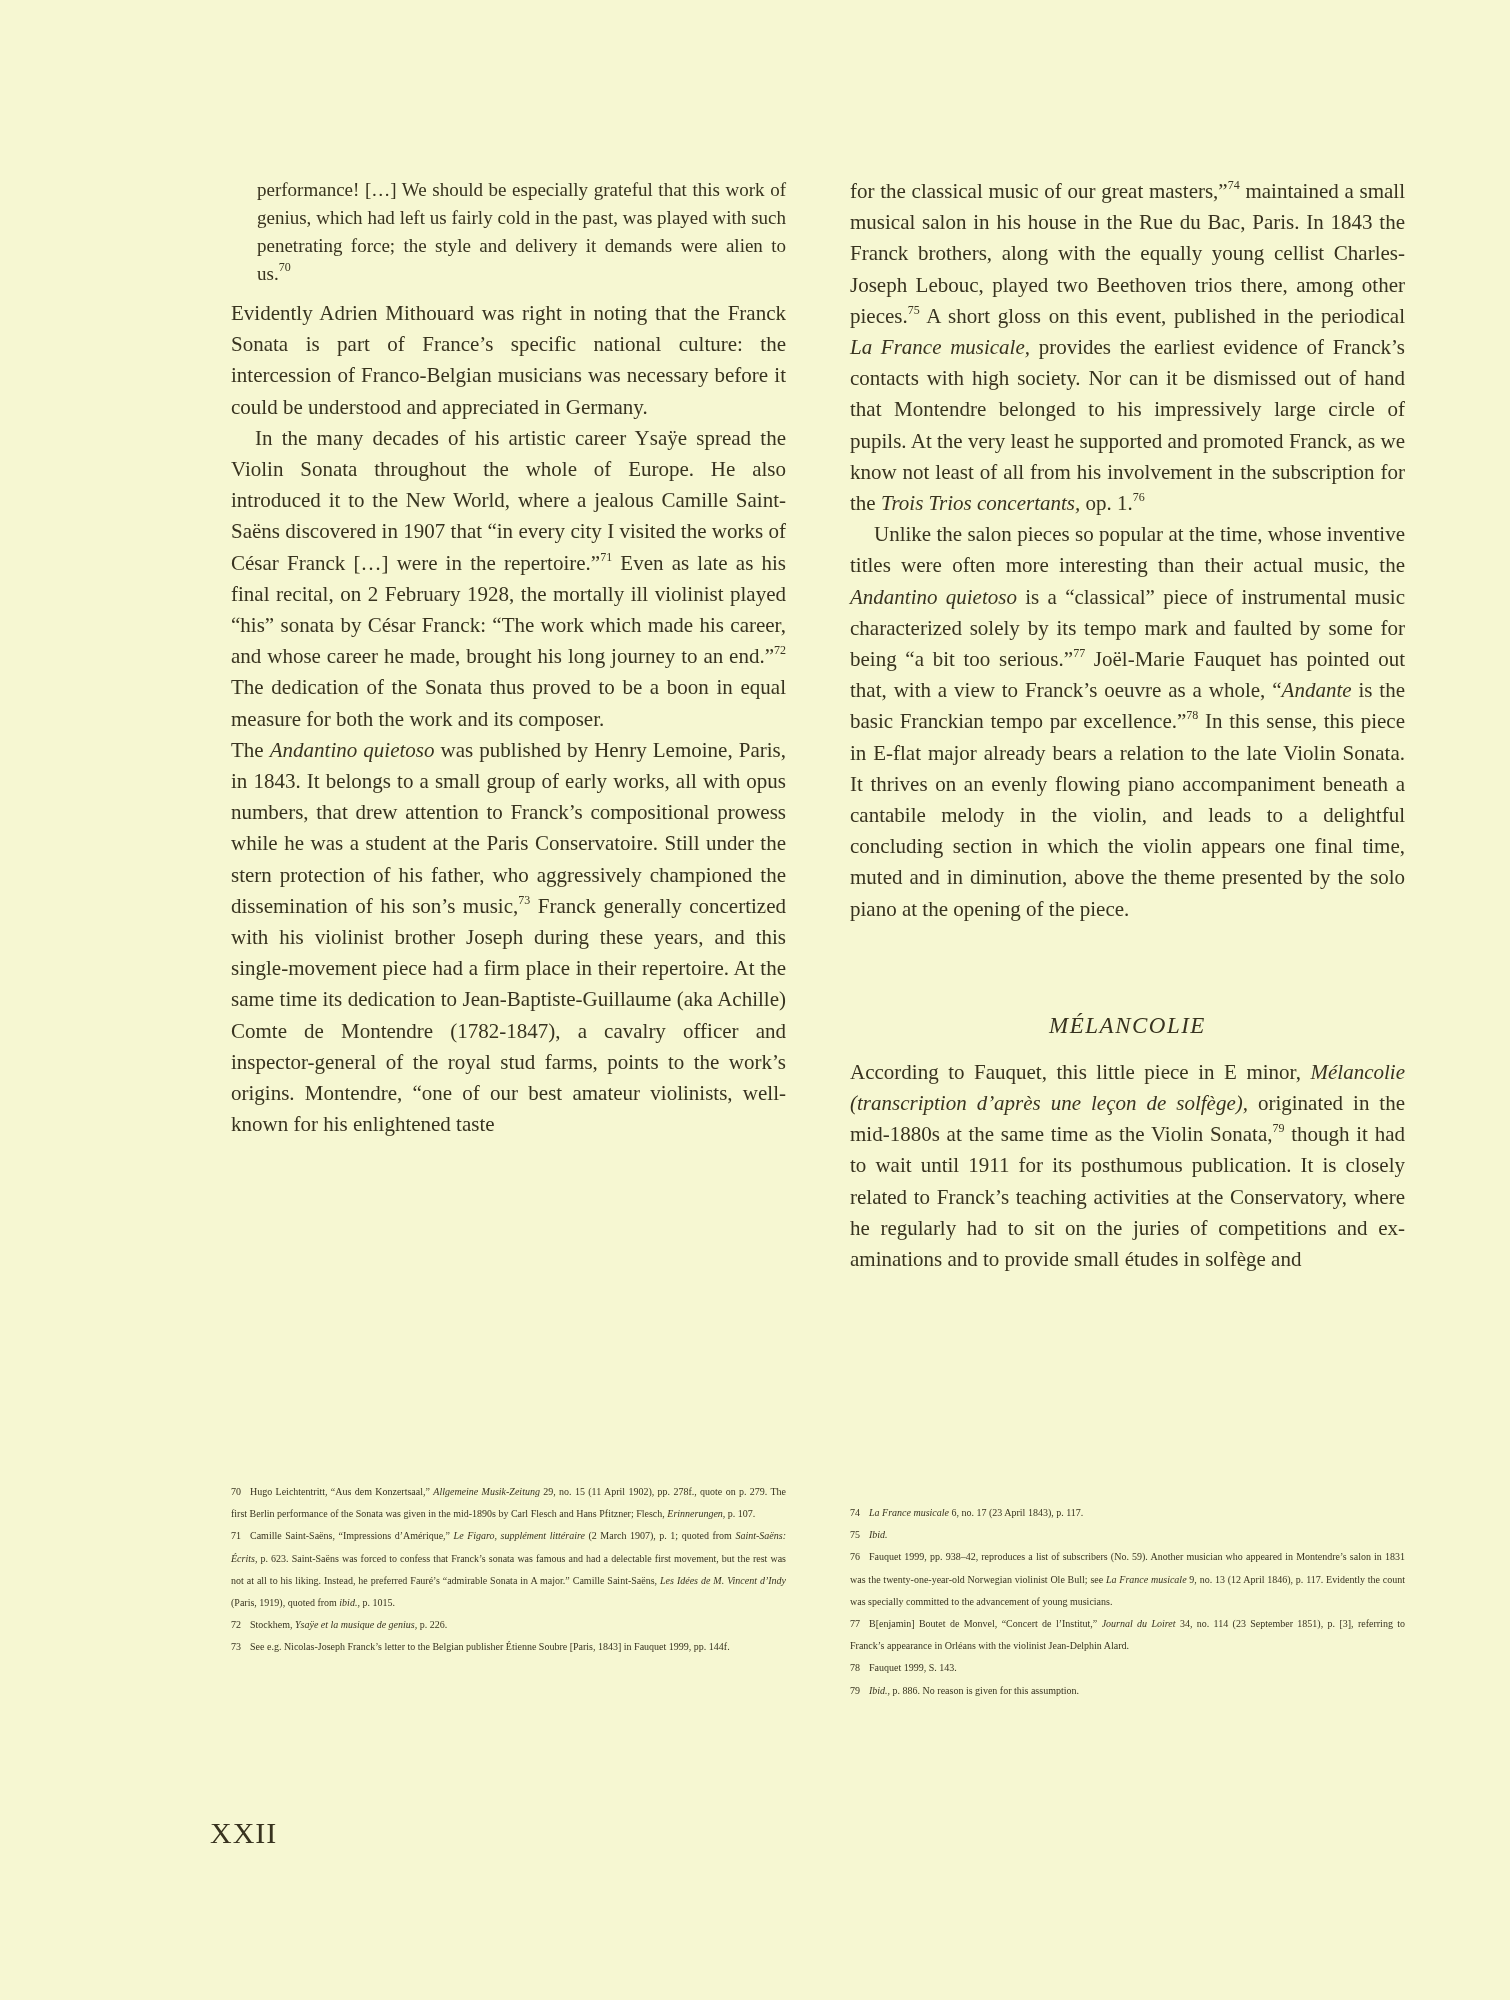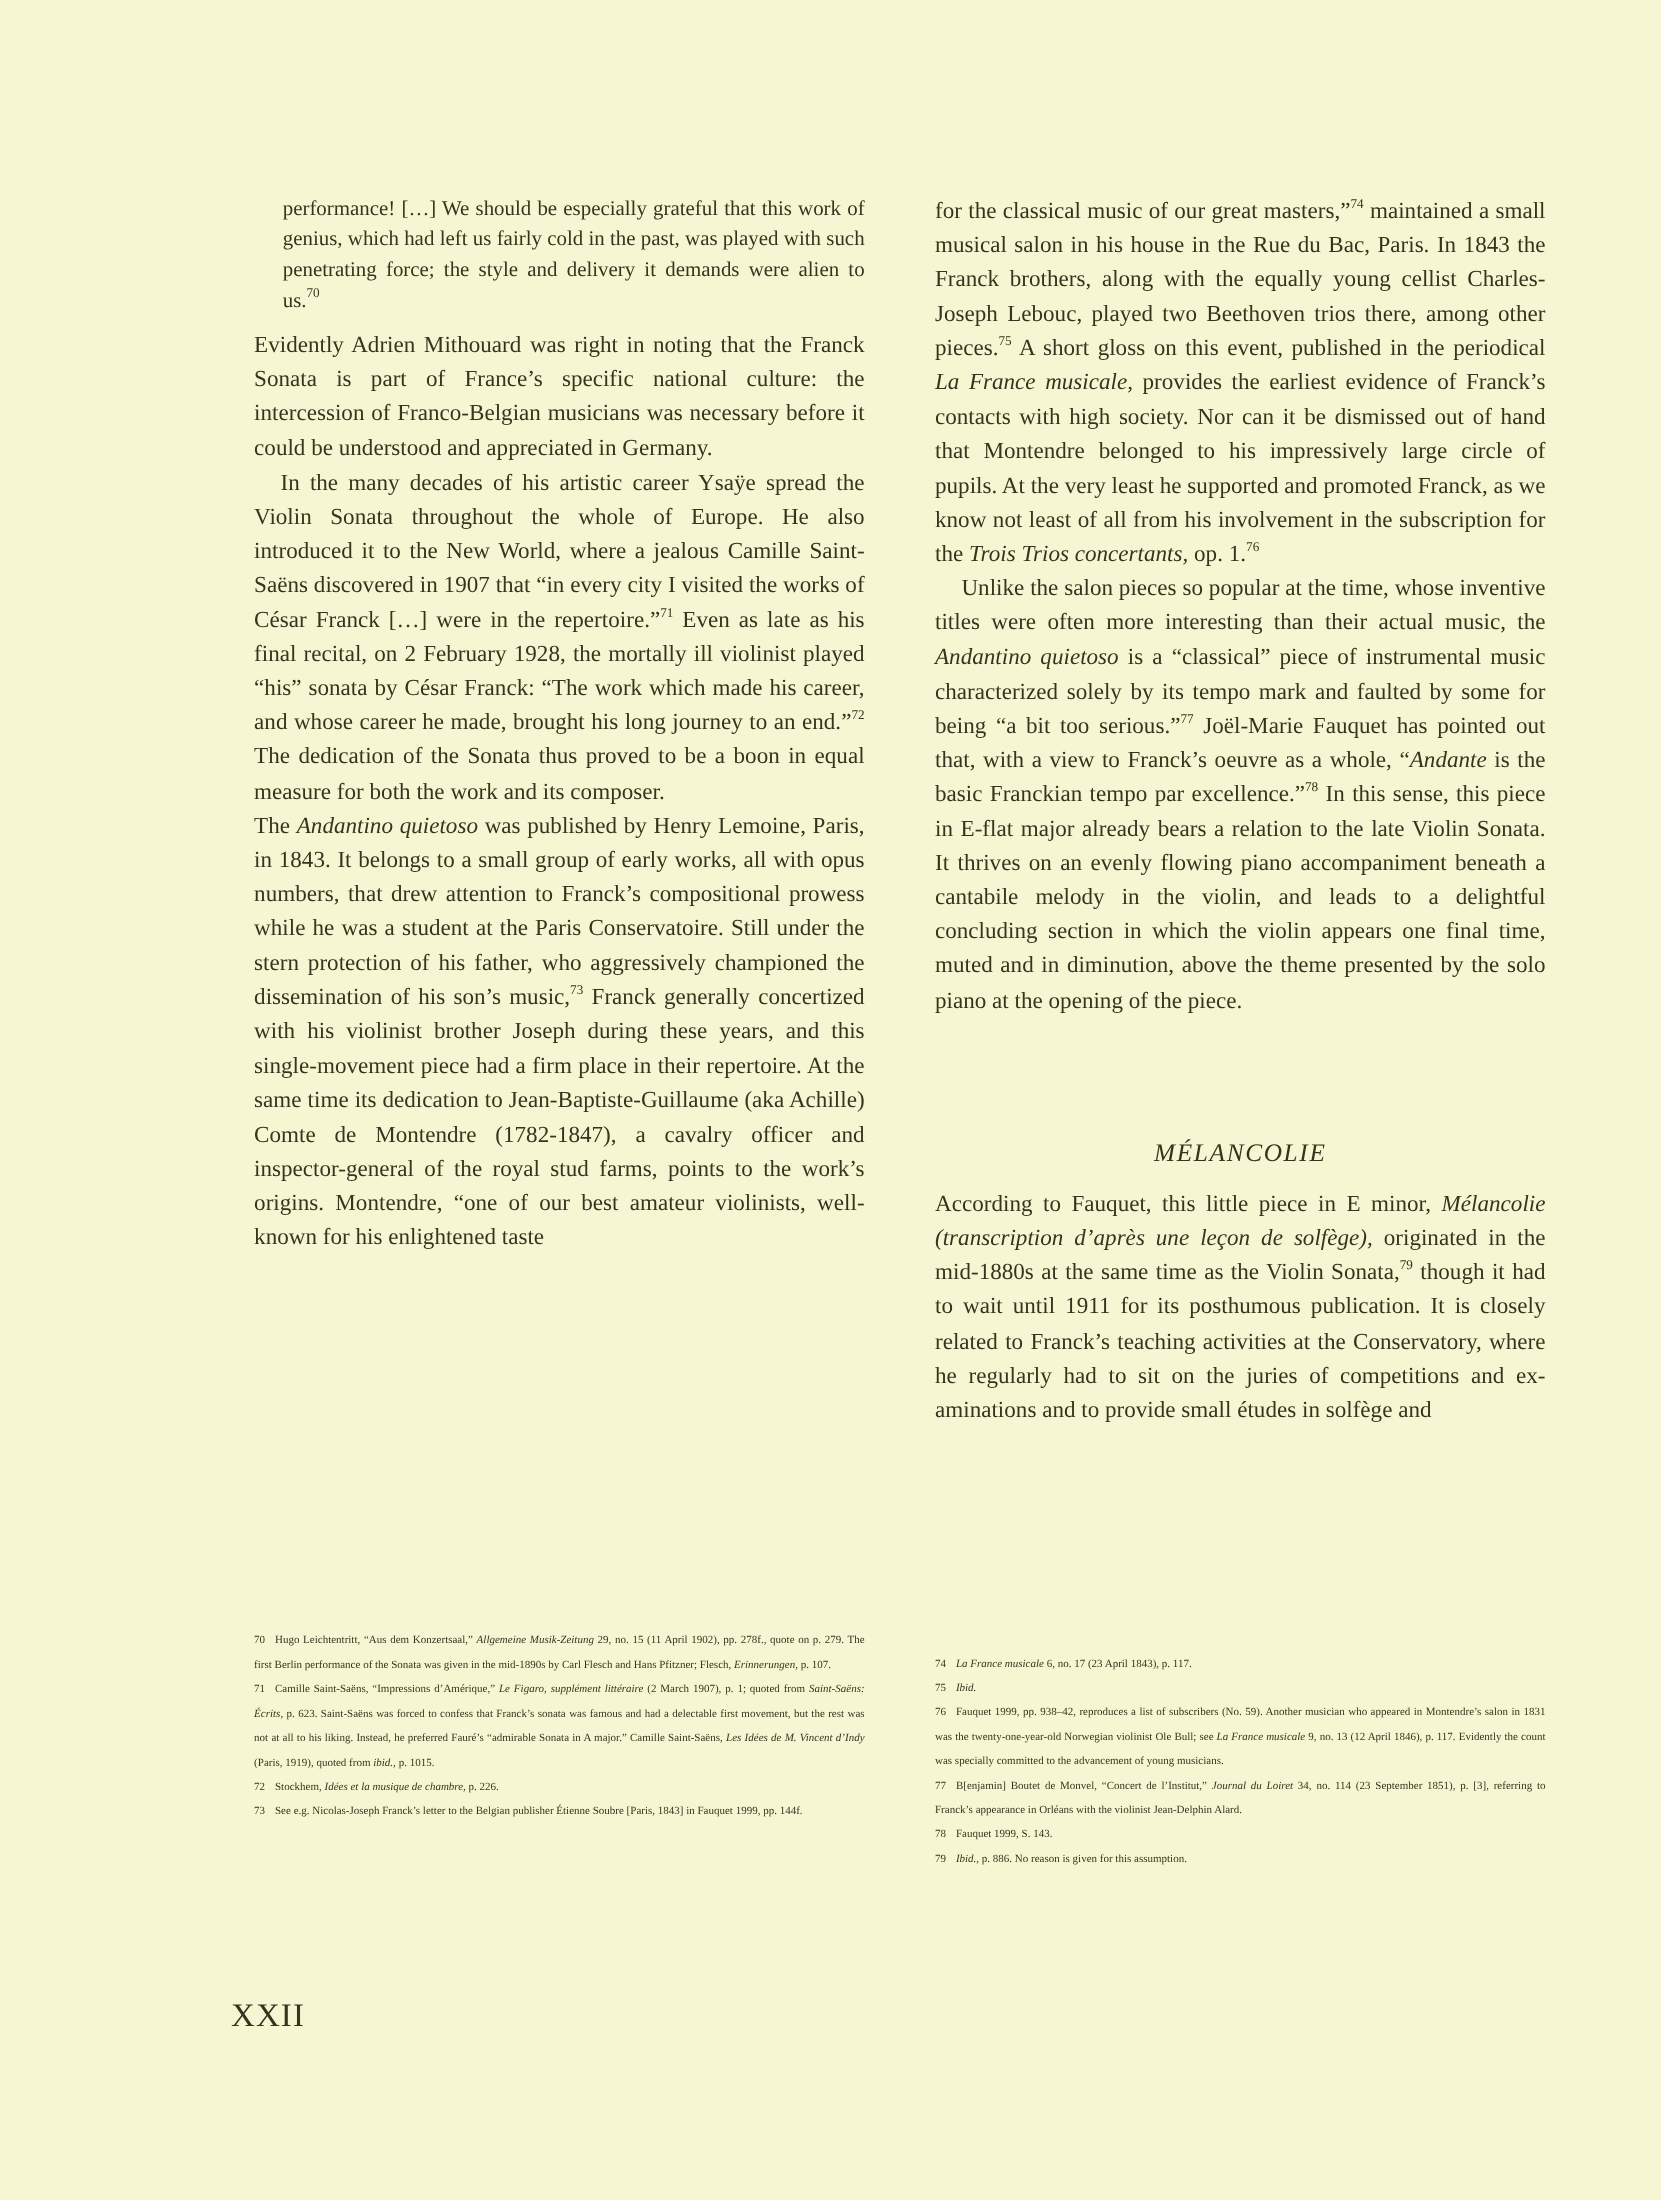--- a/index.html
+++ b/index.html
@@ -99,31 +99,31 @@
 
 
     <div class="body-text">
       <p class="noindent"><span>The </span><em>Andantino quietoso</em><span> was published by Henry Le­moine, Paris, in 1843. It belongs to a small group of early works, all with opus numbers, that drew atten­tion to Franck’s compositional prowess while he was a student at the Paris Conservatoire. Still under the stern protection of his father, who aggressively cham­pioned the dissemination of his son’s music,</span><sup>73</sup><span> Franck generally concertized with his violinist brother Joseph during these years, and this single-movement piece had a firm place in their repertoire. At the same time its dedication to Jean-Baptiste-Guillaume (aka Achille) Comte de Montendre (1782-1847), a cavalry officer and inspector-general of the royal stud farms, points to the work’s origins. Montendre, “one of our best ama­teur violinists, well-known for his enlightened taste</span></p>
     </div>
   </div>
 
   <div class="footnotes" style="left:231px; top:1481px;">
       <p class="fn"><span class="fn-num">70</span><span>Hugo Leichtentritt, “Aus dem Konzertsaal,” </span><em>Allgemeine Musik-Zeitung</em><span> 29, no. 15 (11 April 1902), pp. 278f., quote on p. 279. The first Berlin performance of the Sonata was given in the mid-1890s by Carl Flesch and Hans Pfitzner; Flesch, </span><em>Erinnerungen,</em><span> p. 107.</span></p>
       <p class="fn"><span class="fn-num">71</span><span>Camille Saint-Saëns, “Impressions d’Amérique,” </span><em>Le Figaro, sup­plément littéraire</em><span> (2 March 1907), p. 1; quoted from </span><em>Saint-Saëns: Écrits,</em><span> p. 623. Saint-Saëns was forced to confess that Franck’s sonata was famous and had a delectable first movement, but the rest was not at all to his liking. Instead, he preferred Fauré’s “admirable Sonata in A major.” Camille Saint-Saëns, </span><em>Les Idées de M. Vincent d’Indy</em><span> (Paris, 1919), quoted from </span><em>ibid.,</em><span> p. 1015.</span></p>
-      <p class="fn"><span class="fn-num">72</span><span>Stockhem, </span><em>Idées et la musique de chambre,</em><span> p. 226.</span></p>
+      <p class="fn"><span class="fn-num">72</span><span>Stockhem, </span><em>Ysaÿe et la musique de genius,</em><span> p. 226.</span></p>
       <p class="fn"><span class="fn-num">73</span><span>See e.g. Nicolas-Joseph Franck’s letter to the Belgian publisher Étienne Soubre [Paris, 1843] in Fauquet 1999, pp. 144f.</span></p>
     </div>
 
   <div class="col col-right">
     <div class="body-text">
       <p class="noindent"><span>for the classical music of our great masters,”</span><sup>74</sup><span> main­tained a small musical salon in his house in the Rue du Bac, Paris. In 1843 the Franck brothers, along with the equally young cellist Charles-Joseph Lebouc, play­ed two Beethoven trios there, among other pieces.</span><sup>75</sup><span> A short gloss on this event, published in the periodi­cal </span><em>La France musicale,</em><span> provides the earliest evidence of Franck’s contacts with high society. Nor can it be dismissed out of hand that Montendre belonged to his impressively large circle of pupils. At the very least he supported and promoted Franck, as we know not least of all from his involvement in the subscription for the </span><em>Trois Trios concertants,</em><span> op. 1.</span><sup>76</sup></p>
       <p><span>Unlike the salon pieces so popular at the time, whose inventive titles were often more interesting than their actual music, the </span><em>Andantino quietoso</em><span> is a “classical” piece of instrumental music characterized solely by its tem­po mark and faulted by some for being “a bit too seri­ous.”</span><sup>77</sup><span> Joël-Marie Fauquet has pointed out that, with a view to Franck’s oeuvre as a whole, “</span><em>Andante</em><span> is the basic Franckian tempo par excellence.”</span><sup>78</sup><span> In this sense, this piece in E-flat major already bears a relation to the late Violin Sonata. It thrives on an evenly flowing piano accompaniment beneath a cantabile melody in the violin, and leads to a delightful concluding sec­tion in which the violin appears one final time, muted and in diminution, above the theme presented by the solo piano at the opening of the piece.</span></p>
     </div>
 
-    <h2 class="section-heading" style="margin-top:110px; margin-bottom:18px;">
+    <h2 class="section-heading" style="margin-top:88px; margin-bottom:18px;">
       <span class="it">MÉLANCOLIE</span><span></span>
     </h2>
 
     <div class="body-text">
       <p class="noindent"><span>According to Fauquet, this little piece in E minor, </span><em>Mé­lancolie (transcription d’après une leçon de solfège),</em><span> origi­nated in the mid-1880s at the same time as the Violin Sonata,</span><sup>79</sup><span> though it had to wait until 1911 for its post­humous publication. It is closely related to Franck’s teaching activities at the Conservatory, where he reg­ularly had to sit on the juries of competitions and ex­aminations and to provide small études in solfège and</span></p>
     </div>
   </div>
 
   <div class="footnotes" style="left:850px; top:1502px;">
       <p class="fn"><span class="fn-num">74</span><em>La France musicale</em><span> 6, no. 17 (23 April 1843), p. 117.</span></p>

